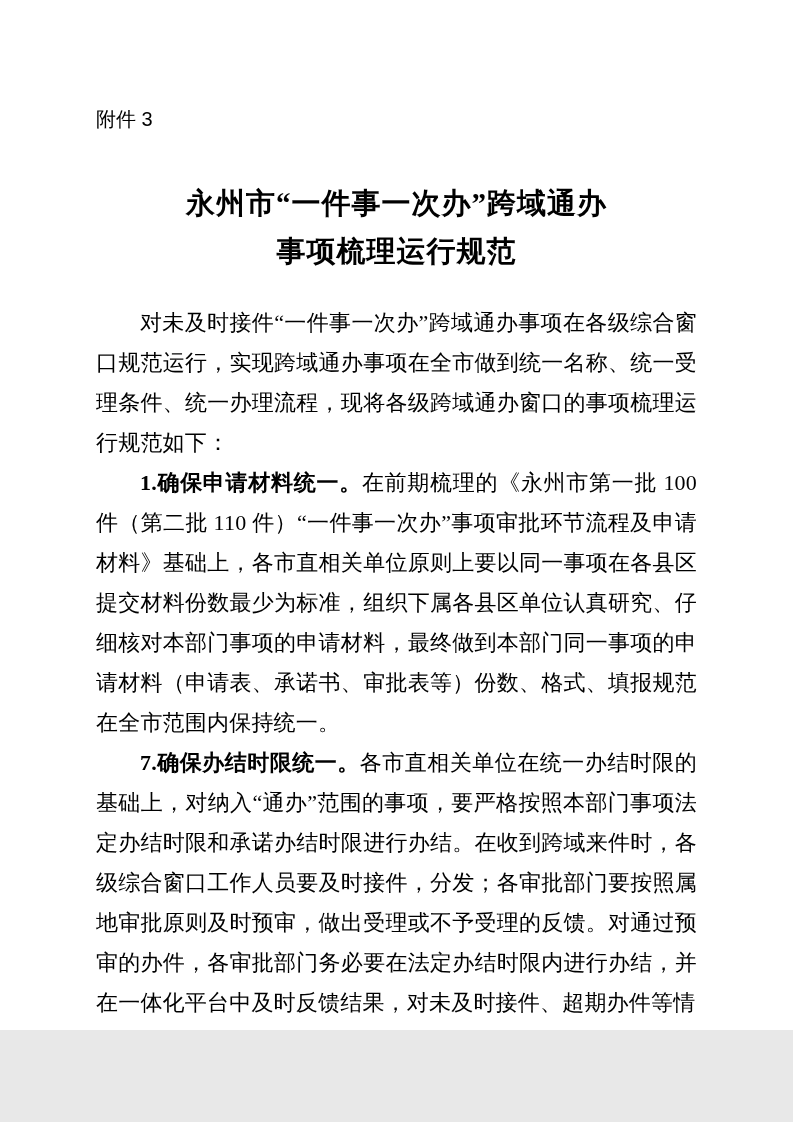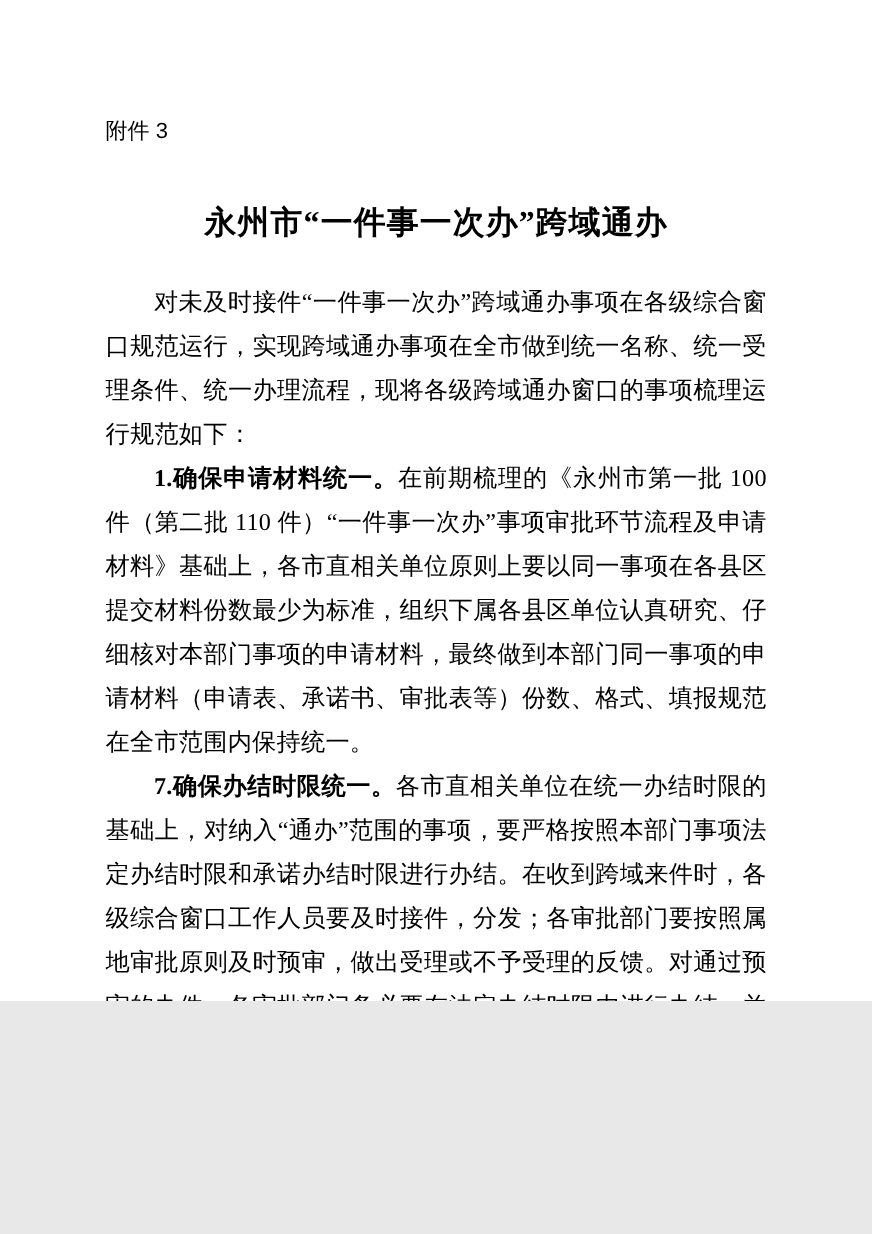--- a/index.html
+++ b/index.html
@@ -1,19 +1,19 @@
 <!DOCTYPE html>
 <html><head>
 <meta charset="utf-8">
 <style>
   html, body { margin: 0; padding: 0; background: #e8e8e8; }
   .page {
     position: relative;
     width: 793px;
-    height: 910px;
+    height: 1030px;
     margin: 0 auto;
     background: #ffffff;
     box-sizing: border-box;
     padding: 106px 96px 16px 96px;
     overflow: hidden;
     color: #000000;
     font-family: "Liberation Serif", "DejaVu Serif", serif;
   }
   .attachment-label {
     font-family: "Liberation Sans", "DejaVu Sans", sans-serif;
@@ -59,20 +59,21 @@
 </style>
 </head>
 <body>
 
 <div class="page">
 
   <div class="attachment-label">附件 3</div>
 
   <h1 class="doc-title">
     <span class="title-line">永州市“一件事一次办”跨域通办</span>
+    <span class="title-line">事项梳理运行规范</span>
   </h1>
 
   <div class="doc-body">
     <p class="para"><span class="lead"></span><span>对未及时接件“一件事一次办”跨域通办事项在各级综合窗口规范运行，实现跨域通办事项在全市做到统一名称、统一受理条件、统一办理流程，现将各级跨域通办窗口的事项梳理运行规范如下：</span></p>
 
     <p class="para"><span class="lead">1.确保申请材料统一。</span><span>在前期梳理的《永州市第一批 100 件（第二批 110 件）“一件事一次办”事项审批环节流程及申请材料》基础上，各市直相关单位原则上要以同一事项在各县区提交材料份数最少为标准，组织下属各县区单位认真研究、仔细核对本部门事项的申请材料，最终做到本部门同一事项的申请材料（申请表、承诺书、审批表等）份数、格式、填报规范在全市范围内保持统一。</span></p>
 
     <p class="para"><span class="lead">7.确保办结时限统一。</span><span>各市直相关单位在统一办结时限的基础上，对纳入“通办”范围的事项，要严格按照本部门事项法定办结时限和承诺办结时限进行办结。在收到跨域来件时，各级综合窗口工作人员要及时接件，分发；各审批部门要按照属地审批原则及时预审，做出受理或不予受理的反馈。对通过预审的办件，各审批部门务必要在法定办结时限内进行办结，并在一体化平台中及时反馈结果，对未及时接件、超期办件等情</span></p>
   </div>
 

